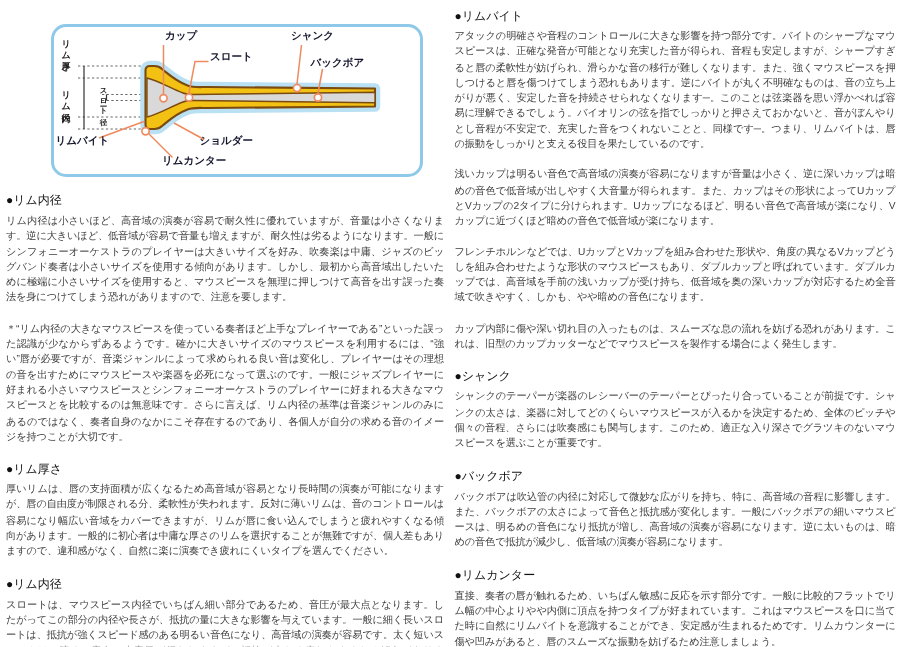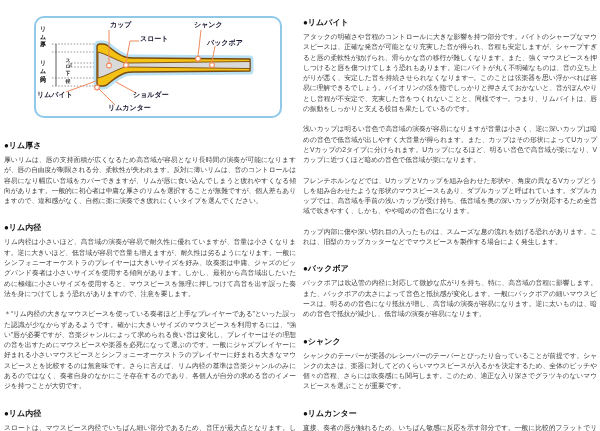--- a/index.html
+++ b/index.html
@@ -27,22 +27,22 @@
     white-space:nowrap; line-height:8px;
   }
   .vlabel {
     position:absolute; writing-mode:vertical-rl; text-orientation:upright;
     font-size:6px; font-weight:bold; color:#222; letter-spacing:0.5px;
     line-height:7px;
   }
   .vlabel.small { font-size:5px; }
 
   h3.sec-head {
-    font-size:8px; font-weight:bold; color:#111;
-    margin:16px 0 4px 0; letter-spacing:0;
+    font-size:8px; font-weight:normal; color:#111;
+    margin:4px 0 4px 0; letter-spacing:0;
   }
   section { margin-bottom:5px; }
   section p {
     font-size:6.8px; line-height:10.3px; color:#3d3d3d;
     text-align:justify; margin:0 0 10px 0; letter-spacing:-0.1px;
   }
 </style>
 </head>
 <body>
 
@@ -100,28 +100,28 @@
     <div class="dlabel" style="left:97px; top:73px;">ショルダー</div>
 
     <div class="vlabel" style="left:3px; top:4px; height:40px;">リム厚さ</div>
     <div class="vlabel" style="left:3px; top:38px; height:40px;">リム内径</div>
     <div class="vlabel small" style="left:28px; top:37px; height:34px;">スロート径</div>
   </div>
 
   <div class="diagram-spacer"></div>
 
   <section>
-    <h3 class="sec-head">●リム厚さ</h3>
-    <p>厚いリムは、唇の支持面積が広くなるため高音域が容易となり長時間の演奏が可能になりますが、唇の自由度が制限される分、柔軟性が失われます。反対に薄いリムは、音のコントロールは容易になり幅広い音域をカバーできますが、リムが唇に食い込んでしまうと疲れやすくなる傾向があります。一般的に初心者は中庸な厚さのリムを選択することが無難ですが、個人差もありますので、違和感がなく、自然に楽に演奏でき疲れにくいタイプを選んでください。</p>
+    <h3 class="sec-head">●リム内径</h3>
+    <p>リム内径は小さいほど、高音域の演奏が容易で耐久性に優れていますが、音量は小さくなります。逆に大きいほど、低音域が容易で音量も増えますが、耐久性は劣るようになります。一般にシンフォニーオーケストラのプレイヤーは大きいサイズを好み、吹奏楽は中庸、ジャズのビッグバンド奏者は小さいサイズを使用する傾向があります。しかし、最初から高音域出したいために極端に小さいサイズを使用すると、マウスピースを無理に押しつけて高音を出す誤った奏法を身につけてしまう恐れがありますので、注意を要します。</p>
+    <p>＊“リム内径の大きなマウスピースを使っている奏者ほど上手なプレイヤーである”といった誤った認識が少なからずあるようです。確かに大きいサイズのマウスピースを利用するには、“強い”唇が必要ですが、音楽ジャンルによって求められる良い音は変化し、プレイヤーはその理想の音を出すためにマウスピースや楽器を必死になって選ぶのです。一般にジャズプレイヤーに好まれる小さいマウスピースとシンフォニーオーケストラのプレイヤーに好まれる大きなマウスピースとを比較するのは無意味です。さらに言えば、リム内径の基準は音楽ジャンルのみにあるのではなく、奏者自身のなかにこそ存在するのであり、各個人が自分の求める音のイメージを持つことが大切です。</p>
   </section>
 
   <section>
-    <h3 class="sec-head">●リム内径</h3>
-    <p>リム内径は小さいほど、高音域の演奏が容易で耐久性に優れていますが、音量は小さくなります。逆に大きいほど、低音域が容易で音量も増えますが、耐久性は劣るようになります。一般にシンフォニーオーケストラのプレイヤーは大きいサイズを好み、吹奏楽は中庸、ジャズのビッグバンド奏者は小さいサイズを使用する傾向があります。しかし、最初から高音域出したいために極端に小さいサイズを使用すると、マウスピースを無理に押しつけて高音を出す誤った奏法を身につけてしまう恐れがありますので、注意を要します。</p>
-    <p>＊“リム内径の大きなマウスピースを使っている奏者ほど上手なプレイヤーである”といった誤った認識が少なからずあるようです。確かに大きいサイズのマウスピースを利用するには、“強い”唇が必要ですが、音楽ジャンルによって求められる良い音は変化し、プレイヤーはその理想の音を出すためにマウスピースや楽器を必死になって選ぶのです。一般にジャズプレイヤーに好まれる小さいマウスピースとシンフォニーオーケストラのプレイヤーに好まれる大きなマウスピースとを比較するのは無意味です。さらに言えば、リム内径の基準は音楽ジャンルのみにあるのではなく、奏者自身のなかにこそ存在するのであり、各個人が自分の求める音のイメージを持つことが大切です。</p>
+    <h3 class="sec-head">●リム厚さ</h3>
+    <p>厚いリムは、唇の支持面積が広くなるため高音域が容易となり長時間の演奏が可能になりますが、唇の自由度が制限される分、柔軟性が失われます。反対に薄いリムは、音のコントロールは容易になり幅広い音域をカバーできますが、リムが唇に食い込んでしまうと疲れやすくなる傾向があります。一般的に初心者は中庸な厚さのリムを選択することが無難ですが、個人差もありますので、違和感がなく、自然に楽に演奏でき疲れにくいタイプを選んでください。</p>
   </section>
 
   <section>
     <h3 class="sec-head">●リム内径</h3>
     <p>スロートは、マウスピース内径でいちばん細い部分であるため、音圧が最大点となります。したがってこの部分の内径や長さが、抵抗の量に大きな影響を与えています。一般に細く長いスロートは、抵抗が強くスピード感のある明るい音色になり、高音域の演奏が容易です。太く短いスロートは、暗めの音色で大音量が得られますが、抵抗が少なく疲れやすくなる傾向があります。</p>
 
   </section>
 </div>
 
 <div class="col col-right">
@@ -131,27 +131,27 @@
     <p>アタックの明確さや音程のコントロールに大きな影響を持つ部分です。バイトのシャープなマウスピースは、正確な発音が可能となり充実した音が得られ、音程も安定しますが、シャープすぎると唇の柔軟性が妨げられ、滑らかな音の移行が難しくなります。また、強くマウスピースを押しつけると唇を傷つけてしまう恐れもあります。逆にバイトが丸く不明確なものは、音の立ち上がりが悪く、安定した音を持続させられなくなります─。このことは弦楽器を思い浮かべれば容易に理解できるでしょう。バイオリンの弦を指でしっかりと押さえておかないと、音がぼんやりとし音程が不安定で、充実した音をつくれないことと、同様です─。つまり、リムバイトは、唇の振動をしっかりと支える役目を果たしているのです。</p>
   </section>
 
   <section>
     <p>浅いカップは明るい音色で高音域の演奏が容易になりますが音量は小さく、逆に深いカップは暗めの音色で低音域が出しやすく大音量が得られます。また、カップはその形状によってUカップとVカップの2タイプに分けられます。Uカップになるほど、明るい音色で高音域が楽になり、Vカップに近づくほど暗めの音色で低音域が楽になります。</p>
     <p>フレンチホルンなどでは、UカップとVカップを組み合わせた形状や、角度の異なるVカップどうしを組み合わせたような形状のマウスピースもあり、ダブルカップと呼ばれています。ダブルカップでは、高音域を手前の浅いカップが受け持ち、低音域を奥の深いカップが対応するため全音域で吹きやすく、しかも、やや暗めの音色になります。</p>
     <p>カップ内部に傷や深い切れ目の入ったものは、スムーズな息の流れを妨げる恐れがあります。これは、旧型のカップカッターなどでマウスピースを製作する場合によく発生します。</p>
   </section>
 
   <section>
-    <h3 class="sec-head">●バックボア</h3>
-    <p>バックボアは吹込管の内径に対応して微妙な広がりを持ち、特に、高音域の音程に影響します。また、バックボアの太さによって音色と抵抗感が変化します。一般にバックボアの細いマウスピースは、明るめの音色になり抵抗が増し、高音域の演奏が容易になります。逆に太いものは、暗めの音色で抵抗が減少し、低音域の演奏が容易になります。</p>
+    <h3 class="sec-head">●シャンク</h3>
+    <p>シャンクのテーパーが楽器のレシーバーのテーパーとぴったり合っていることが前提です。シャンクの太さは、楽器に対してどのくらいマウスピースが入るかを決定するため、全体のピッチや個々の音程、さらには吹奏感にも関与します。このため、適正な入り深さでグラツキのないマウスピースを選ぶことが重要です。</p>
   </section>
 
   <section>
-    <h3 class="sec-head">●シャンク</h3>
-    <p>シャンクのテーパーが楽器のレシーバーのテーパーとぴったり合っていることが前提です。シャンクの太さは、楽器に対してどのくらいマウスピースが入るかを決定するため、全体のピッチや個々の音程、さらには吹奏感にも関与します。このため、適正な入り深さでグラツキのないマウスピースを選ぶことが重要です。</p>
+    <h3 class="sec-head">●バックボア</h3>
+    <p>バックボアは吹込管の内径に対応して微妙な広がりを持ち、特に、高音域の音程に影響します。また、バックボアの太さによって音色と抵抗感が変化します。一般にバックボアの細いマウスピースは、明るめの音色になり抵抗が増し、高音域の演奏が容易になります。逆に太いものは、暗めの音色で抵抗が減少し、低音域の演奏が容易になります。</p>
   </section>
 
   <section>
     <h3 class="sec-head">●リムカンター</h3>
     <p>直接、奏者の唇が触れるため、いちばん敏感に反応を示す部分です。一般に比較的フラットでリム幅の中心よりやや内側に頂点を持つタイプが好まれています。これはマウスピースを口に当てた時に自然にリムバイトを意識することができ、安定感が生まれるためです。リムカウンターに傷や凹みがあると、唇のスムーズな振動を妨げるため注意しましょう。</p>
   </section>
 
 </div>
 
 </body></html>

